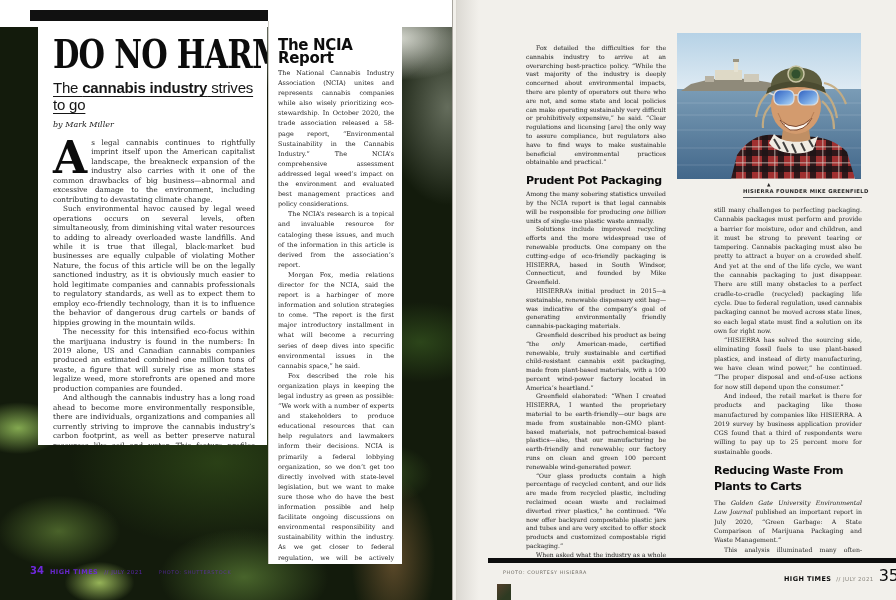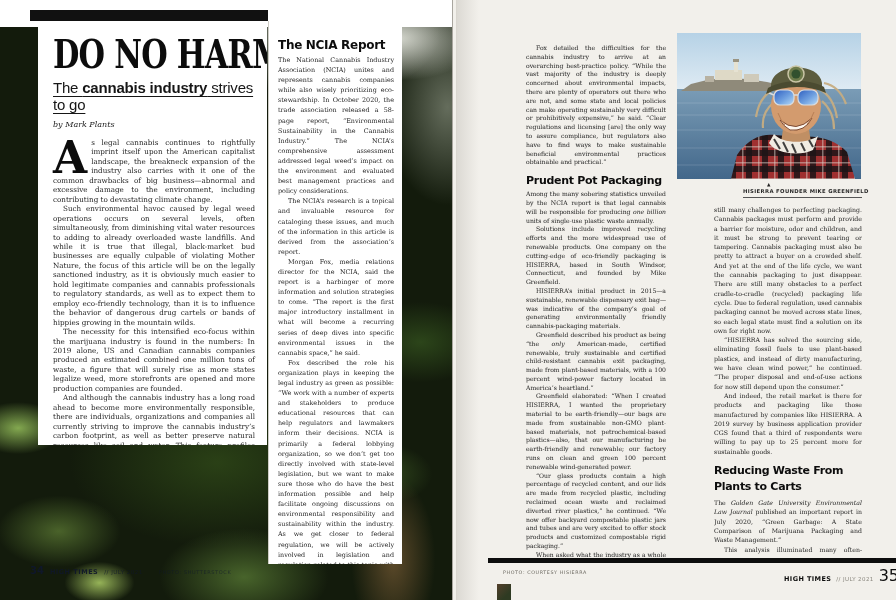--- a/index.html
+++ b/index.html
@@ -37,26 +37,26 @@
   .subtitle{margin:2px 0 7px 0;}
   .byline{margin:0 0 9px 0;font-style:italic;font-size:8px;color:#222;}
   .bp{margin:0;font-size:7.2px;line-height:9.45px;text-align:justify;color:#1d1d1d;}
   .ind{text-indent:10px;}
   .dropcap{float:left;font-family:"DejaVu Serif",serif;font-weight:bold;font-size:44px;
            line-height:34px;padding:3px 4px 0 0;color:#0c0c0c;}
   .b{font-weight:bold;} .i{font-style:italic;}
 
   .ncia-col{position:absolute;left:268px;top:21px;width:134px;height:543px;background:#ffffff;
             border-left:1px solid #cfcdc6;padding:18px 8px 0 9px;box-sizing:border-box;overflow:hidden;}
-  .sec-h{margin:0 0 3px 0;font-family:"DejaVu Sans",sans-serif;font-weight:bold;font-size:12px;
+  .sec-h{margin:0 0 3px 0;font-family:"DejaVu Sans",sans-serif;font-weight:bold;font-size:15px;
          line-height:13px;letter-spacing:-.3px;color:#0d0d0d;}
   .ncia-col .bp{font-size:6.4px;line-height:10.1px;}
 
   .left-footer{position:absolute;left:30px;top:565px;display:flex;align-items:baseline;gap:6px;
-               font-family:"DejaVu Sans",sans-serif;color:#0f172a;white-space:nowrap;}
+               font-family:"DejaVu Sans",sans-serif;color:#6d28d9;white-space:nowrap;}
   .lf-num{font-weight:bold;font-size:10px;}
   .lf-brand{font-weight:bold;font-size:6.5px;letter-spacing:.5px;opacity:.92;}
   .lf-issue{font-size:5.5px;letter-spacing:.5px;opacity:.75;}
   .lf-credit{font-size:5px;letter-spacing:.6px;opacity:.6;margin-left:10px;}
 
   
   .right-page-bg{position:absolute;left:452px;top:0;width:444px;height:600px;background:#f2f0eb;}
   .gutter-line1{position:absolute;left:452px;top:0;width:1px;height:600px;background:#a9a69f;}
   .gutter-line2{position:absolute;left:456px;top:0;width:1px;height:600px;background:#d9d6cf;}
   .gutter-shade{position:absolute;left:457px;top:0;width:22px;height:600px;
@@ -95,21 +95,21 @@
 <div class="spread">
 
   <div class="photo-left"></div>
   <div class="topbar"></div>
 
   <div class="article-box">
     <h1 class="art-title">DO NO HARM</h1>
     <p class="subtitle">
       <span class="sub-line"><span>The </span><span class="b">cannabis industry</span><span> strives to go</span></span>
     </p>
-    <p class="byline">by Mark Plants</p>
+    <p class="byline">by Mark Miller</p>
     <p class="bp">
       <span class="dropcap">A</span><span>s legal cannabis continues to rightfully imprint itself upon the American capitalist landscape, the breakneck expansion of the industry also carries with it one of the common drawbacks of big business—abnormal and excessive damage to the environment, including contributing to devastating climate change.</span>
     </p>
     <p class="bp ind">Such environmental havoc caused by legal weed operations occurs on several levels, often simultaneously, from diminishing vital water resources to adding to already overloaded waste landfills. And while it is true that illegal, black-market bud businesses are equally culpable of violating Mother Nature, the focus of this article will be on the legally sanctioned industry, as it is obviously much easier to hold legitimate companies and cannabis professionals to regulatory standards, as well as to expect them to employ eco-friendly technology, than it is to influence the behavior of dangerous drug cartels or bands of hippies growing in the mountain wilds.</p>
     <p class="bp ind">The necessity for this intensified eco-focus within the marijuana industry is found in the numbers: In 2019 alone, US and Canadian cannabis companies produced an estimated combined one million tons of waste, a figure that will surely rise as more states legalize weed, more storefronts are opened and more production companies are founded.</p>
     <p class="bp ind">And although the cannabis industry has a long road ahead to become more environmentally responsible, there are individuals, organizations and companies all currently striving to improve the cannabis industry’s carbon footprint, as well as better preserve natural resources like soil and water. This feature profiles some of those who are making a difference and blazing the trails that the entire industry should follow in order to do everything possible to preserve our natural world so that it can keep on producing the plant we love and cherish.</p>
   </div>
 
   <div class="ncia-col">
     <h2 class="sec-h">The NCIA Report</h2>

